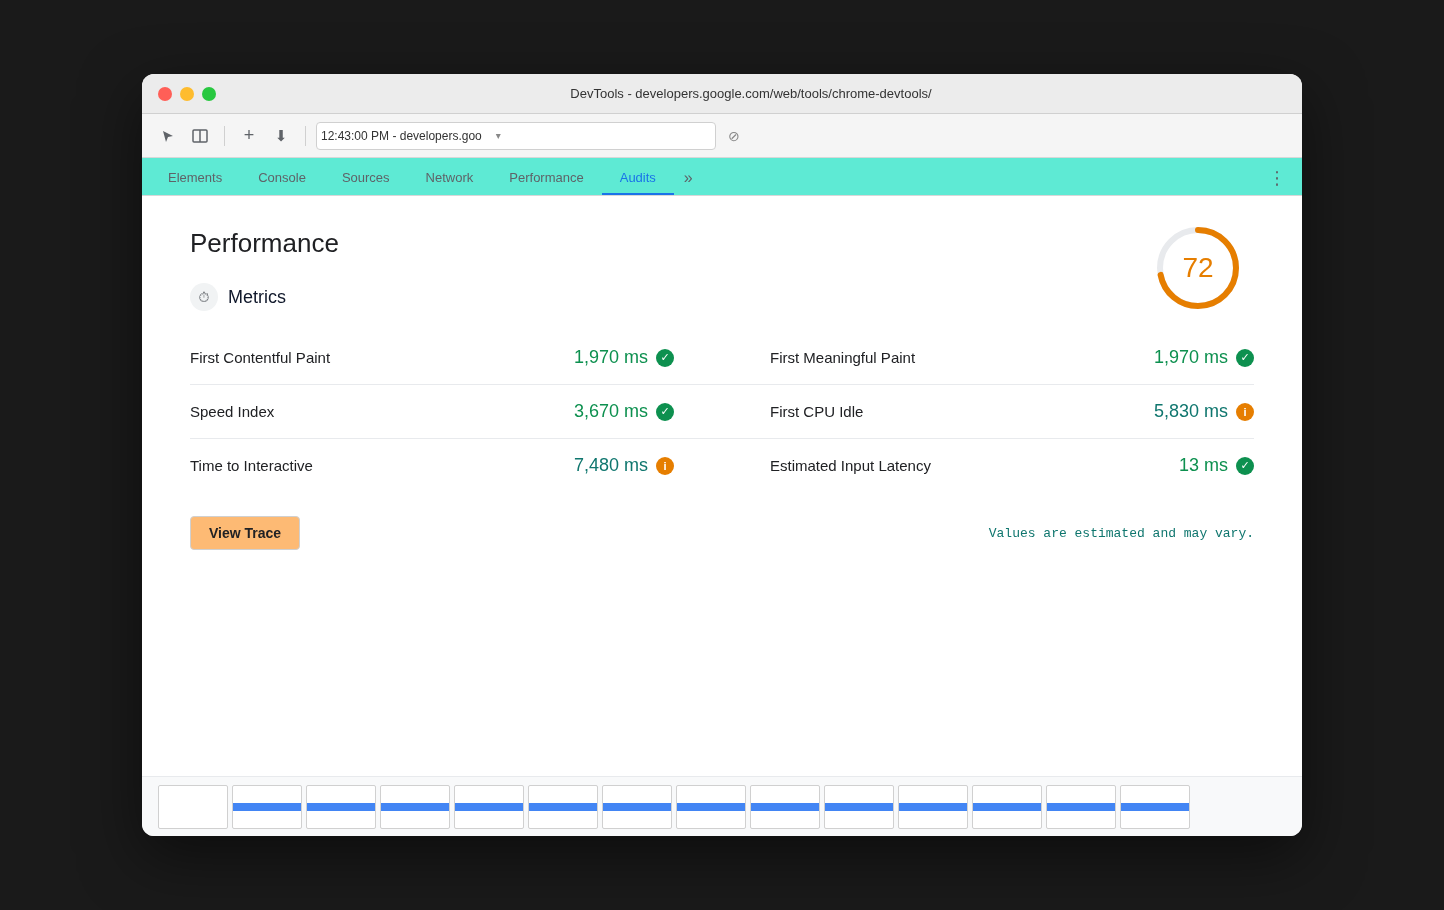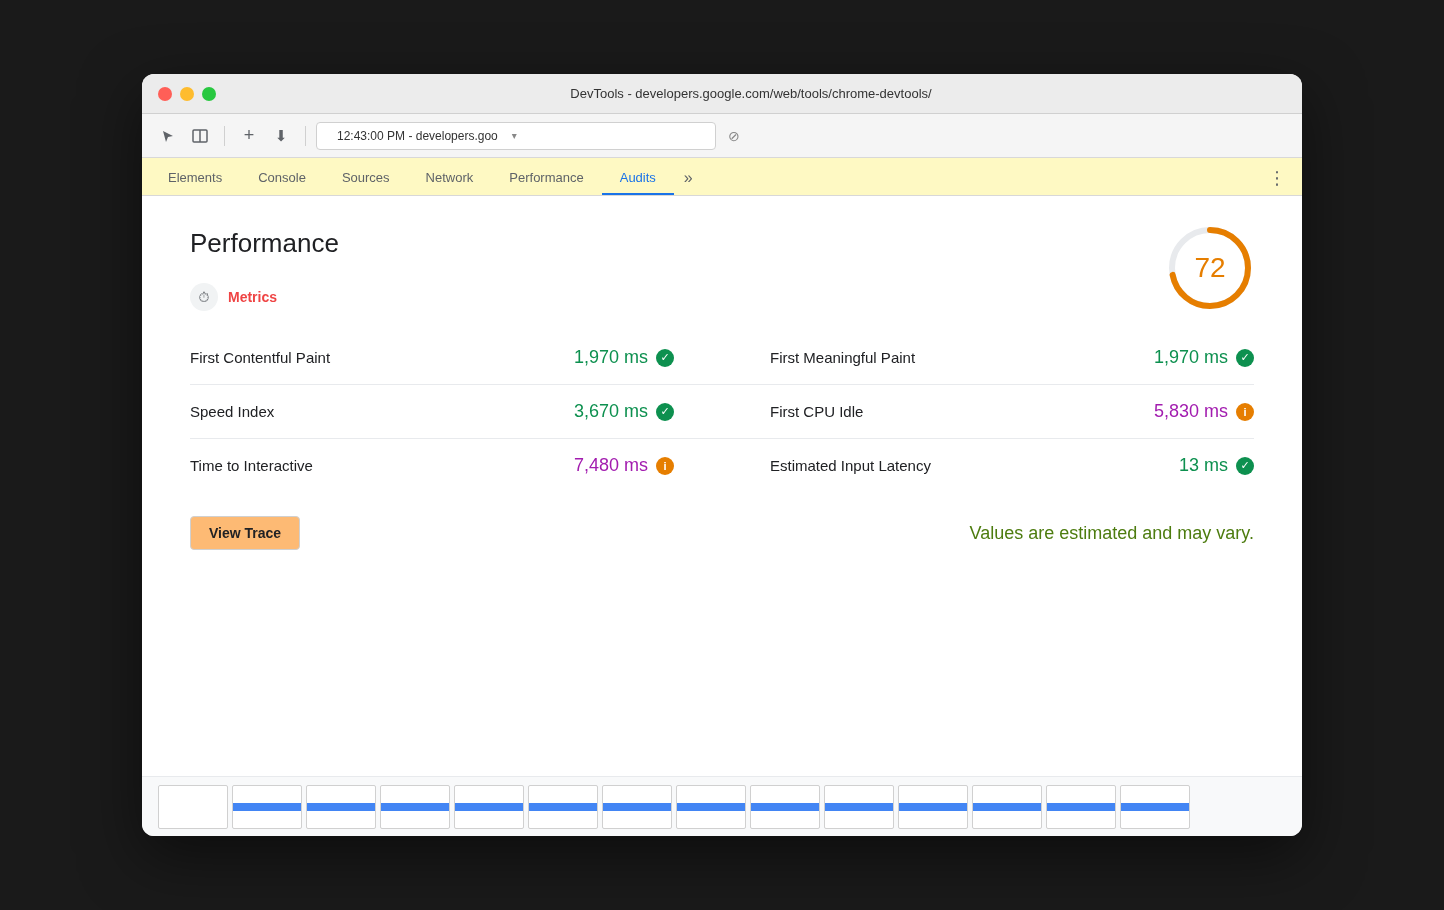--- a/index.html
+++ b/index.html
@@ -65,34 +65,34 @@
       color: #5f6368;
       font-size: 15px;
       border: none; background: transparent;
     }
     .toolbar-divider { width: 1px; height: 20px; background: #d0d0d0; margin: 0 6px; }
     .toolbar-url {
       display: flex; align-items: center;
       background: #fff;
       border: 1px solid #d0d0d0;
       border-radius: 4px;
-      padding: 0 20px;
+      padding: 0 4px;
       height: 28px;
       flex: 1;
       max-width: 400px;
       gap: 14px;
       font-size: 12px;
       color: #333;
     }
     .toolbar-url-arrow { color: #888; font-size: 10px; }
     .no-entry-icon { color: #888; font-size: 14px; margin-left: 8px; }
 
     
     .tabs {
-      background: #fef9c3;
+      background: #5eead4;
       border-bottom: 1px solid #d8d8d8;
       display: flex;
       align-items: flex-end;
       padding-left: 8px;
       height: 38px;
     }
     .tab {
       padding: 0 18px;
       height: 34px;
       display: flex;
@@ -141,21 +141,21 @@
       font-size: 26px;
       font-weight: 400;
       color: #202124;
       margin-bottom: 24px;
     }
 
     
     .score-circle-container {
       position: absolute;
       top: 28px;
-      right: 48px;
+      right: 60px;
     }
     .score-circle {
       width: 88px;
       height: 88px;
       position: relative;
       display: flex;
       align-items: center;
       justify-content: center;
     }
     .score-circle svg {
@@ -179,23 +179,23 @@
     }
     .metrics-icon {
       width: 28px; height: 28px;
       border-radius: 50%;
       background: #f1f3f4;
       display: flex; align-items: center; justify-content: center;
       font-size: 14px;
       color: #5f6368;
     }
     .metrics-title {
-      font-size: 14px;
-      font-weight: 700;
-      color: #ef4444;
+      font-size: 18px;
+      font-weight: 400;
+      color: #0f172a;
     }
 
     
     .metrics-grid {
       display: grid;
       grid-template-columns: 1fr 1fr;
       gap: 0;
     }
     .metric-row {
       display: flex;
@@ -214,21 +214,21 @@
     .metric-value-group {
       display: flex;
       align-items: center;
       gap: 8px;
     }
     .metric-value {
       font-size: 18px;
       font-weight: 500;
     }
     .metric-value.green { color: #0d904f; }
-    .metric-value.orange { color: #a21caf; }
+    .metric-value.orange { color: #0f766e; }
     .metric-icon-check {
       width: 18px; height: 18px;
       border-radius: 50%;
       background: #0d904f;
       display: flex; align-items: center; justify-content: center;
       color: white;
       font-size: 11px;
     }
     .metric-icon-info {
       width: 18px; height: 18px;
@@ -252,22 +252,23 @@
       padding: 8px 18px;
       border: 1px solid #d0d0d0;
       border-radius: 4px;
       background: #fdba74;
       font-size: 14px;
       font-weight: 600;
       color: #202124;
       cursor: pointer;
     }
     .footer-note {
-      font-size: 18px;
-      color: #4d7c0f;
+      font-size: 13px;
+      color: #0f766e;
+      font-family: Liberation Mono, monospace;
     }
 
     
     .filmstrip {
       background: #f8f9fa;
       border-top: 1px solid #e8eaed;
       height: 60px;
       display: flex;
       align-items: center;
       padding: 0 16px;

